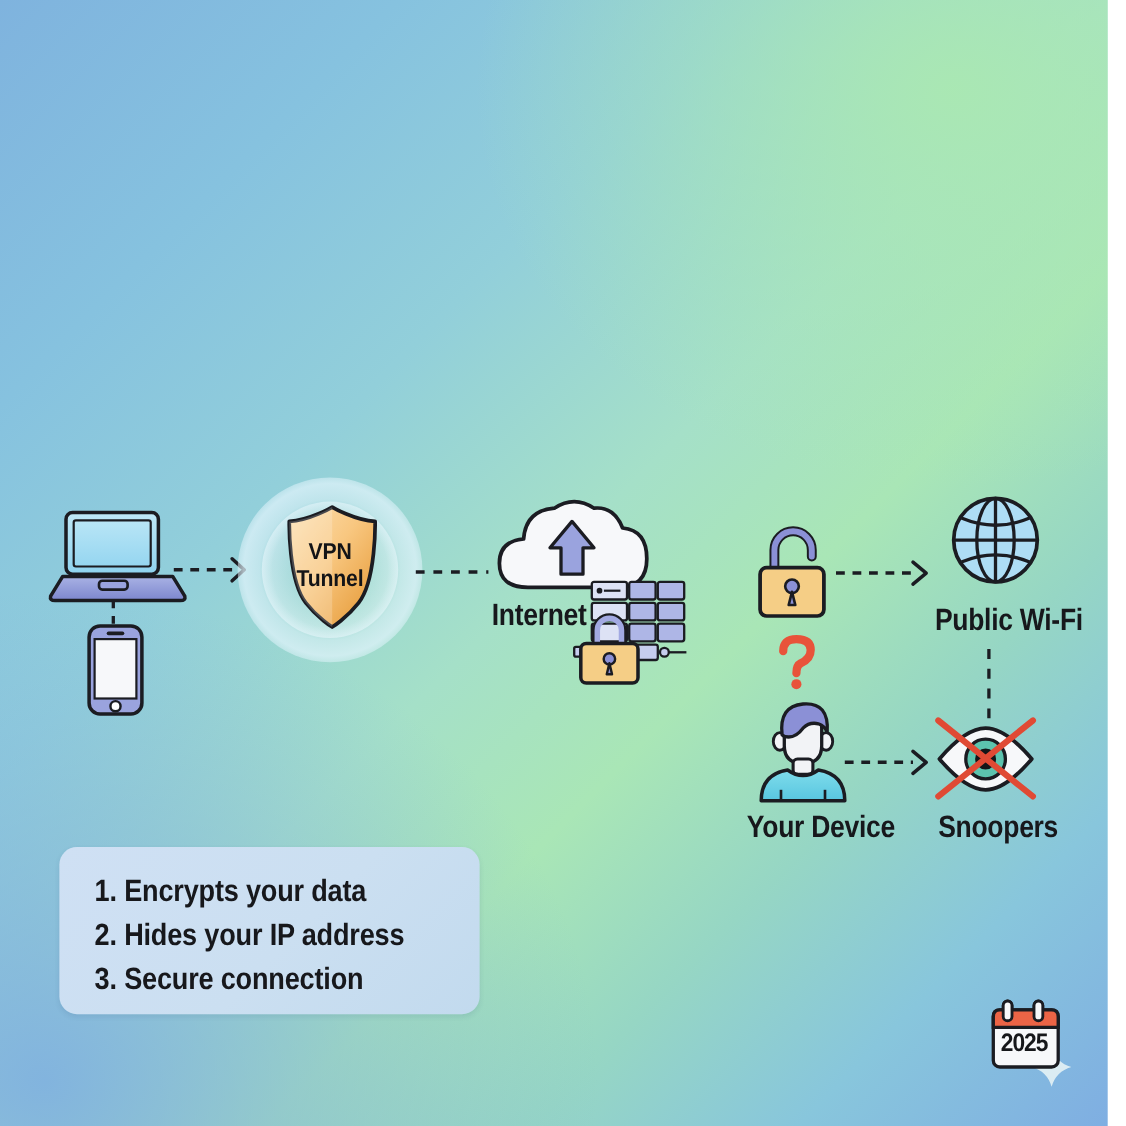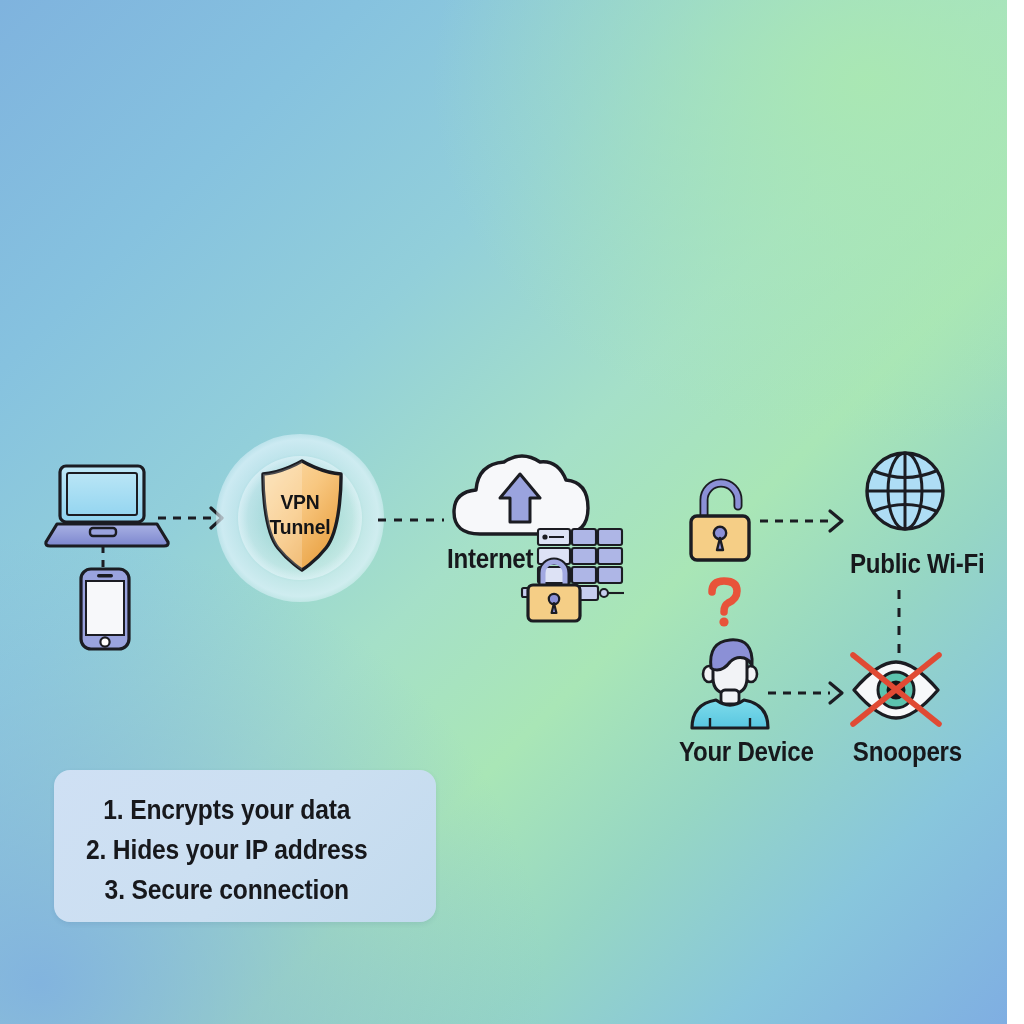--- a/index.html
+++ b/index.html
@@ -100,21 +100,20 @@
     width: 382px; height: 152px;
     background: linear-gradient(135deg, #CFE0F4 0%, #CBDFF1 55%, #C2DAEE 100%);
     border-radius: 16px;
     box-shadow: 0 2px 5px rgba(40,70,110,0.10);
   }
   #benefits-list {
     position: absolute;
     left: 32px; top: 20px;
     margin: 0; padding: 0;
     list-style: none;
-    text-align: center;
   }
   #benefits-list li {
     font-family: "Liberation Sans Narrow", "Liberation Sans", sans-serif;
     font-weight: bold;
     font-size: 28px;
     line-height: 40px;
     color: #17181c;
     transform: scaleX(0.88);
     transform-origin: left center;
     letter-spacing: -0.2px;
@@ -350,14 +349,29 @@
   <div class="label" id="label-snoopers">Snoopers</div>
 
   <div id="benefits-card">
     <ul id="benefits-list">
       <li>1. Encrypts your data</li>
       <li>2. Hides your IP address</li>
       <li>3. Secure connection</li>
     </ul>
   </div>
 
+  <div class="node" id="calendar-badge">
+    <svg width="78" height="72" viewBox="0 0 78 72" style="position:absolute; left:0; top:0;">
+
+      <path d="M56 44 Q60 58 74 62 Q60 66 56 80 Q52 66 38 62 Q52 58 56 44 Z" fill="#E3F1F4" opacity="0.92"></path>
+
+      <rect x="12" y="2" width="8" height="18" rx="4" fill="#F7F8FA" stroke="#1B1C22" stroke-width="2.6"></rect>
+      <rect x="40" y="2" width="8" height="18" rx="4" fill="#F7F8FA" stroke="#1B1C22" stroke-width="2.6"></rect>
+
+      <rect x="3" y="10" width="59" height="52" rx="6" fill="#F7F8FA" stroke="#1B1C22" stroke-width="3"></rect>
+      <path d="M3 16 Q3 10 9 10 L56 10 Q62 10 62 16 L62 26 L3 26 Z" fill="#EC6446" stroke="#1B1C22" stroke-width="3"></path>
+      <rect x="12" y="2" width="8" height="18" rx="4" fill="#F7F8FA" stroke="#1B1C22" stroke-width="2.6"></rect>
+      <rect x="40" y="2" width="8" height="18" rx="4" fill="#F7F8FA" stroke="#1B1C22" stroke-width="2.6"></rect>
+    </svg>
+    <div id="calendar-year">2025</div>
+  </div>
 
 </div>
 
 </body></html>

